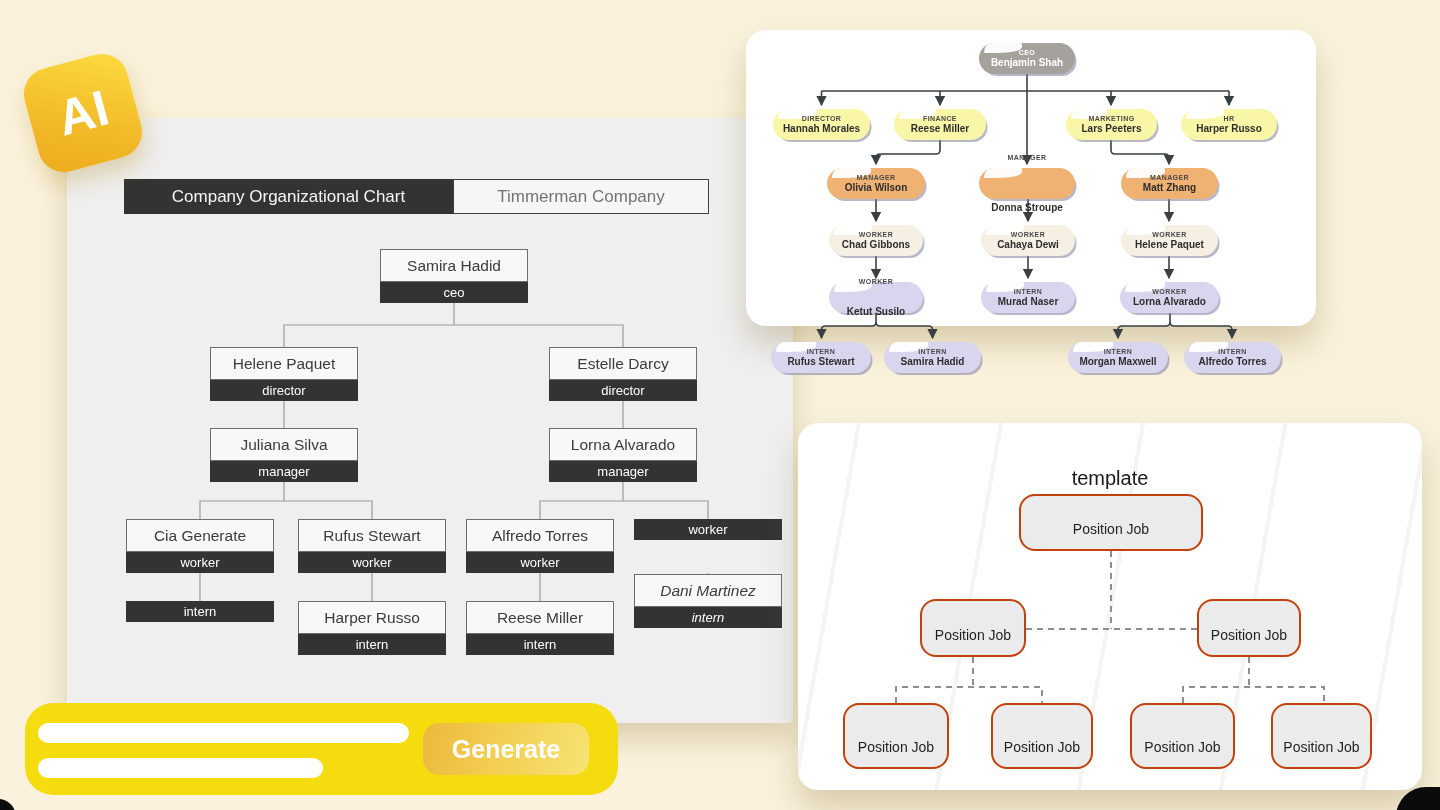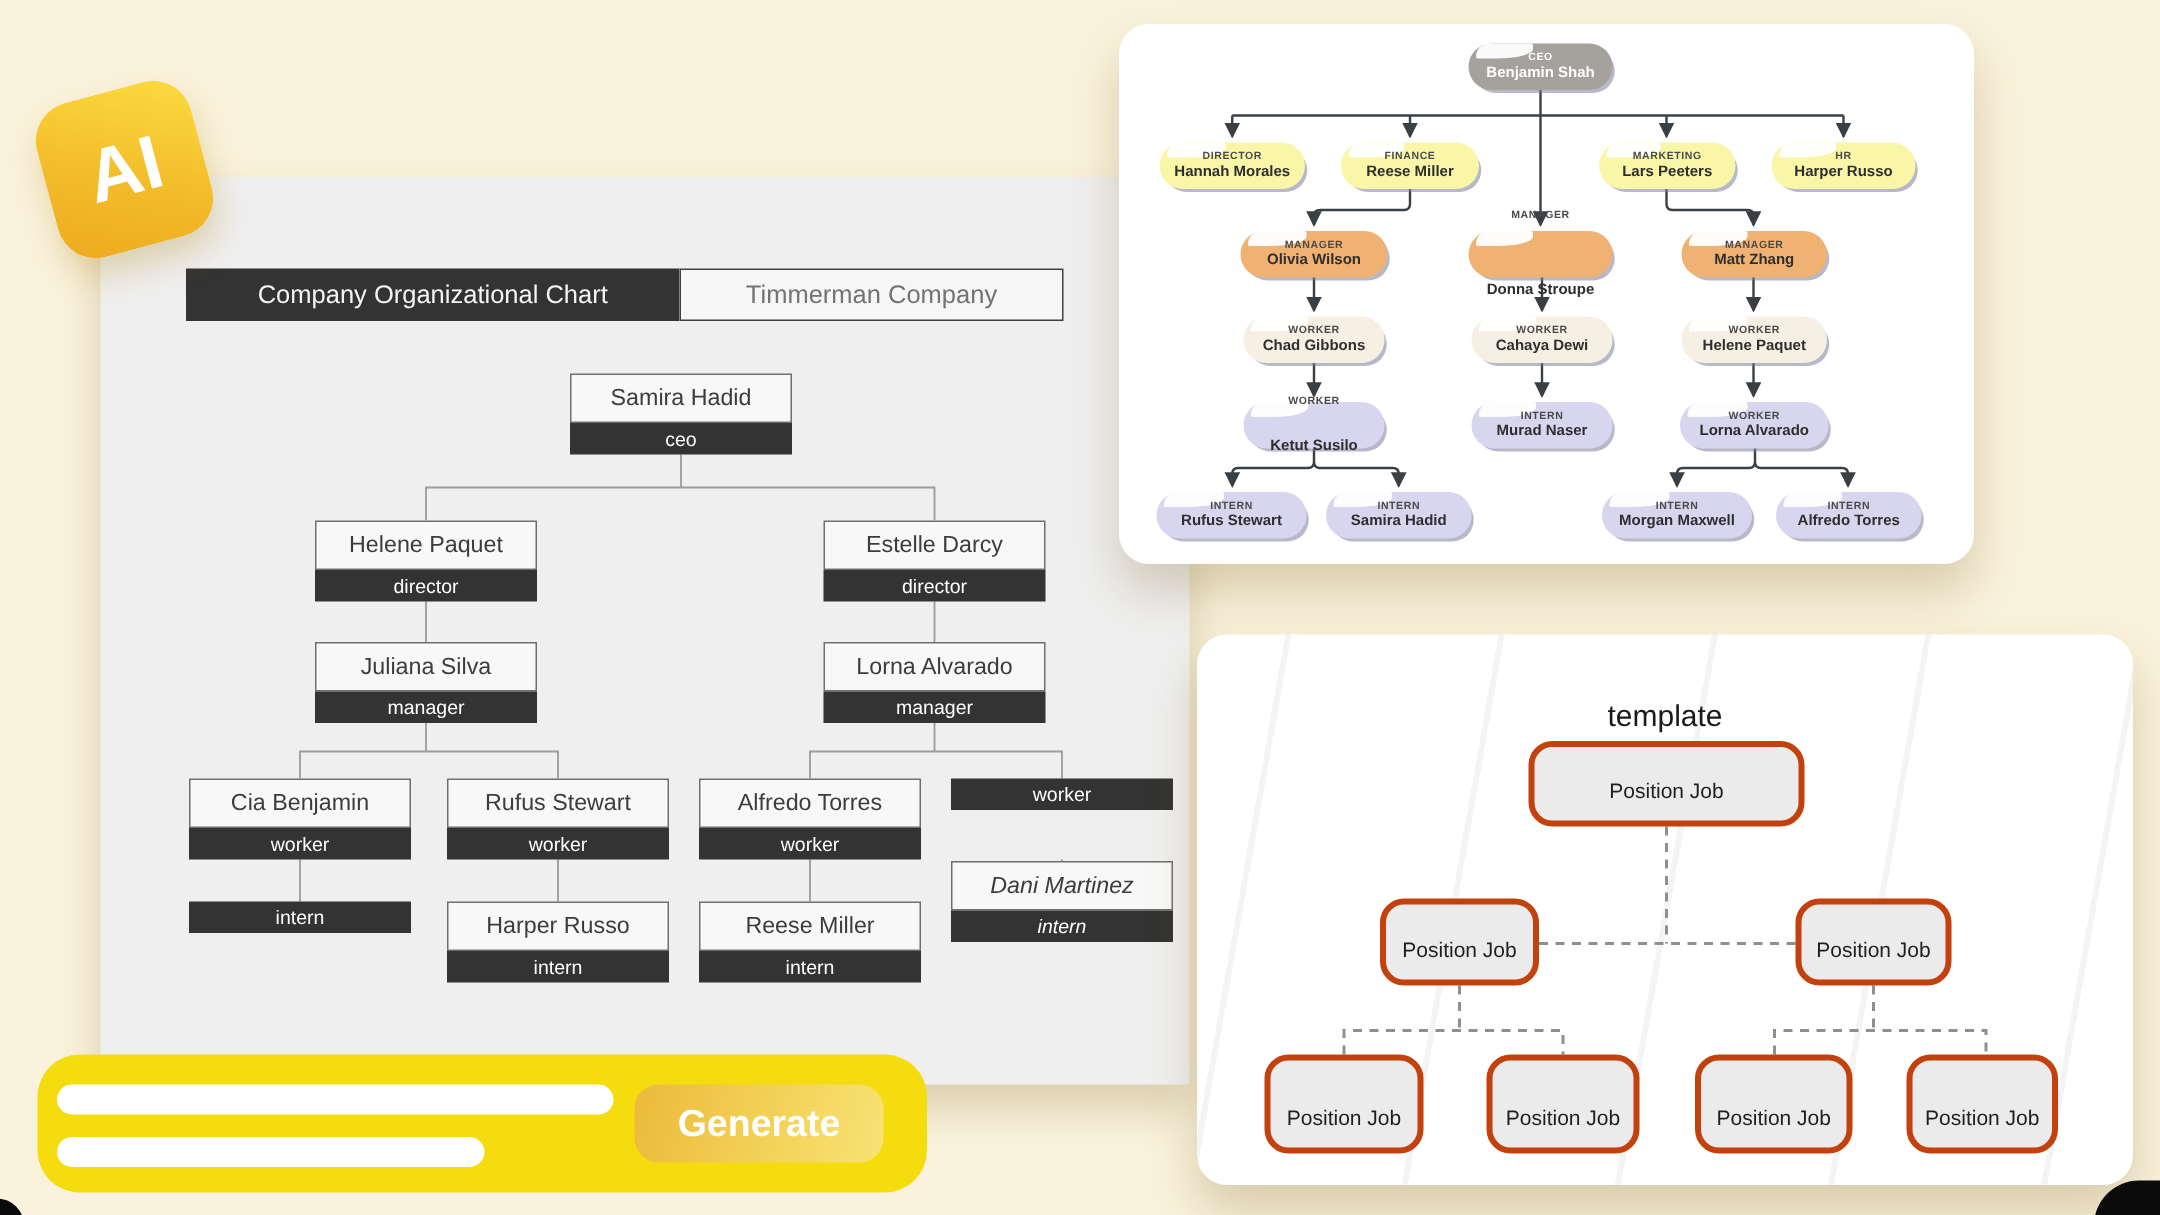--- a/index.html
+++ b/index.html
@@ -21,21 +21,21 @@
   .hdr-light{position:absolute;left:386px;top:61px;width:256px;height:35px;
         background:#F6F6F6;border:1px solid #3F3F3F;box-sizing:border-box;color:#737373;
         display:flex;align-items:center;justify-content:center;font-size:17px;}
   .cnode{position:absolute;width:148px;}
   .cnode .nm{height:33px;background:#F8F8F8;border:1px solid #6E6E6E;box-sizing:border-box;
         display:flex;align-items:center;justify-content:center;font-size:15.5px;color:#3C3C3C;}
   .cnode .rl{height:21px;background:#333333;color:#FFFFFF;font-size:13px;
         display:flex;align-items:center;justify-content:center;}
   .lines{position:absolute;left:0;top:0;pointer-events:none;}
   
-  .pill-card{left:746px;top:16px;width:570px;height:360px;z-index:2;}
+  .pill-card{left:746px;top:30px;width:570px;height:296px;z-index:2;}
   .pill{position:absolute;height:31px;border-radius:17px;display:flex;flex-direction:column;
         align-items:center;justify-content:center;gap:0px;
         box-shadow:2.5px 3px 0 -1px rgba(125,125,160,.55);}
   .pill::before{content:"";position:absolute;top:0;left:5px;width:40%;height:32%;
         background:rgba(255,255,255,.95);border-radius:14px 2px 100% 2px;}
   .pill .r{position:relative;font-size:7px;letter-spacing:.4px;color:#4A4A4A;font-weight:600;line-height:9px;}
   .pill .n{position:relative;font-size:10px;font-weight:700;color:#2E2E2E;line-height:12px;}
   .pill.gray{background:#A5A19C;}
   .pill.gray .r,.pill.gray .n{color:#FFFFFF;}
   .pill.yellow{background:#FAF6A8;}
@@ -43,21 +43,21 @@
   .pill.cream{background:#F6EFE3;}
   .pill.lav{background:#D7D6EE;}
   
   .tpl-card{left:798px;top:423px;width:624px;height:367px;z-index:2;}
   .tpl-card::before{content:"";position:absolute;inset:0;border-radius:20px;pointer-events:none;
         background:repeating-linear-gradient(100deg,rgba(0,0,0,0) 0 58px,rgba(0,0,0,.045) 58px 62px,rgba(255,255,255,.85) 62px 66px,rgba(0,0,0,0) 66px 140px);}
   .tpl-title{position:absolute;left:0;top:6px;width:100%;text-align:center;
         font-family:"DejaVu Sans", sans-serif;font-weight:700;font-size:32px;letter-spacing:-1px;color:#0A0A0A;}
   .tpl-sub{position:absolute;left:0;top:44px;width:100%;text-align:center;
         font-size:20px;color:#1A1A1A;}
-  .tnode{position:absolute;background:#EBEBEB;border:4px solid #c2410c;box-sizing:border-box;
+  .tnode{position:absolute;background:#EBEBEB;border:2px solid #c2410c;box-sizing:border-box;
         border-radius:16px;display:flex;align-items:flex-end;justify-content:center;
         font-size:14px;color:#1F1F1F;padding-bottom:12px;}
   
   .ai-badge{position:absolute;left:30px;top:60px;width:106px;height:106px;border-radius:26px;
         background:linear-gradient(205deg,#FBD93F 5%,#F2BA28 60%,#EDAA1F 100%);
         transform:rotate(-15deg);display:flex;align-items:center;justify-content:center;
         color:#FFFFFF;font-size:50px;font-weight:700;z-index:4;
         box-shadow:0 12px 22px rgba(180,140,30,.30);}
   
   .prompt-panel{position:absolute;left:25px;top:703px;width:593px;height:92px;border-radius:28px;
@@ -109,21 +109,21 @@
   </div>
   <div class="cnode" style="left:143px;top:310px;">
     <div class="nm">Juliana Silva</div>
     <div class="rl">manager</div>
   </div>
   <div class="cnode" style="left:482px;top:310px;">
     <div class="nm">Lorna Alvarado</div>
     <div class="rl">manager</div>
   </div>
   <div class="cnode" style="left:59px;top:401px;">
-    <div class="nm">Cia Benjamin</div>
+    <div class="nm">Cia Generate</div>
     <div class="rl">worker</div>
   </div>
   <div class="cnode" style="left:231px;top:401px;">
     <div class="nm">Rufus Stewart</div>
     <div class="rl">worker</div>
   </div>
   <div class="cnode" style="left:399px;top:401px;">
     <div class="nm">Alfredo Torres</div>
     <div class="rl">worker</div>
   </div>

